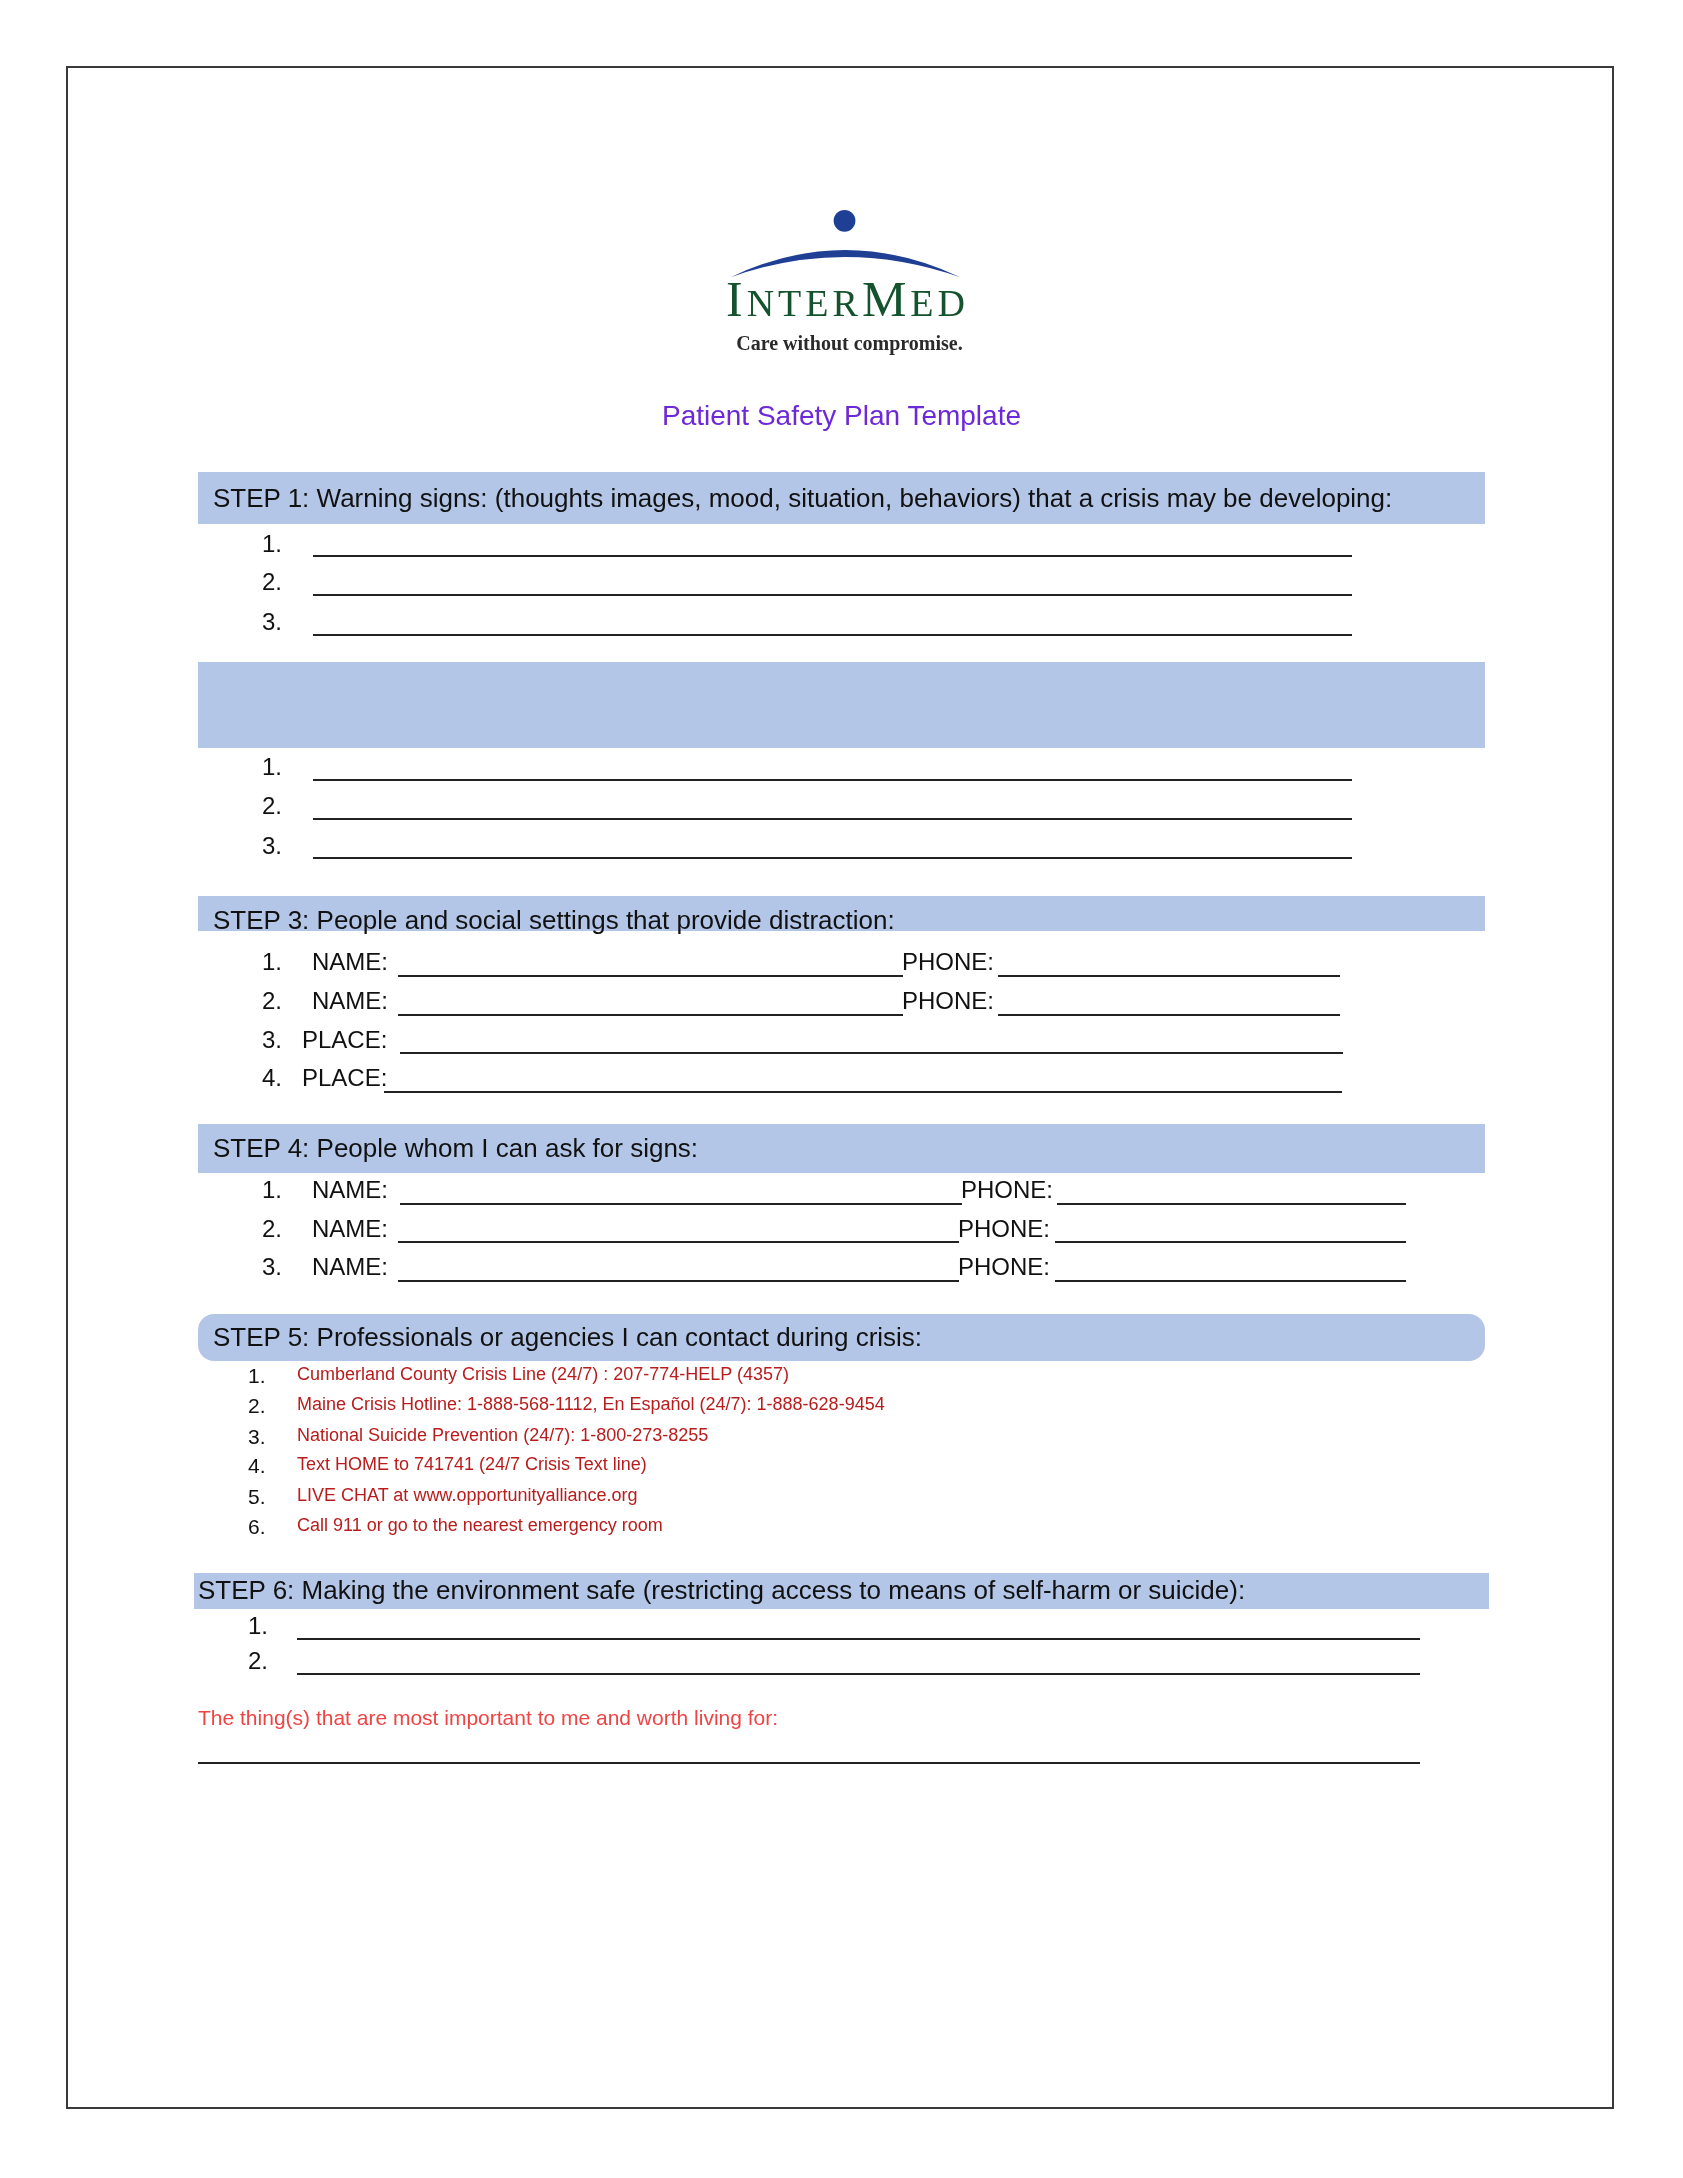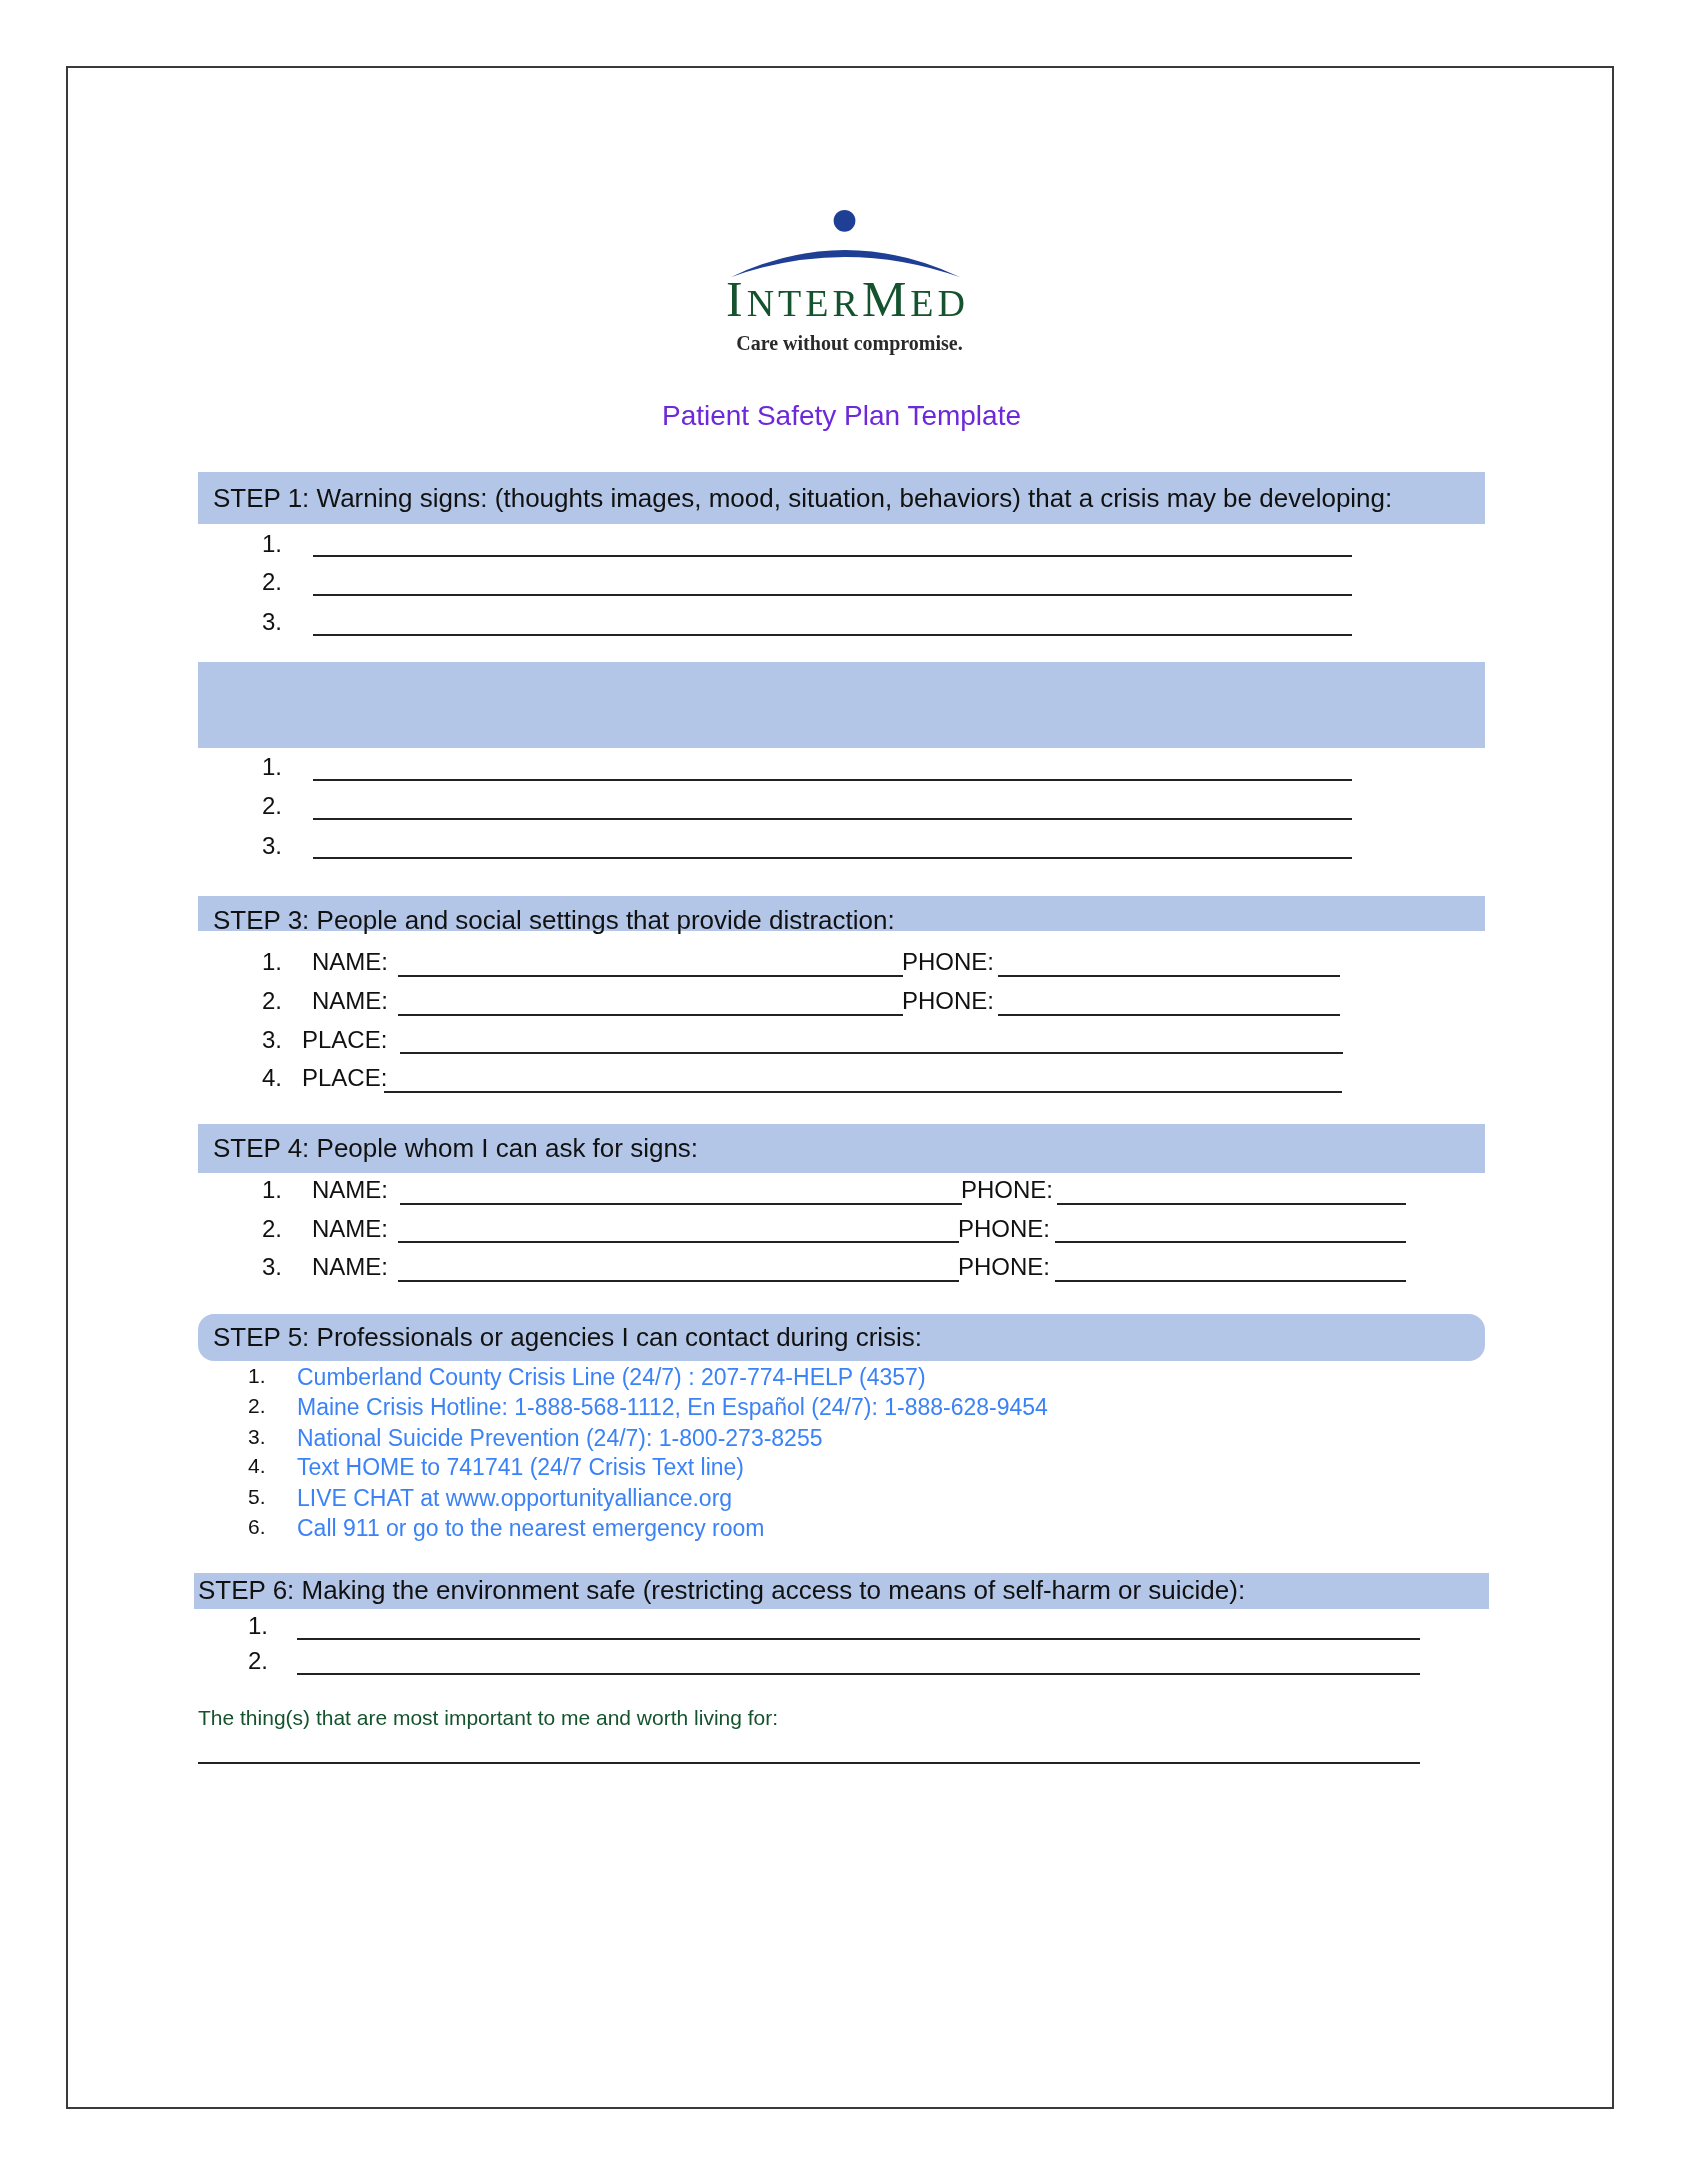--- a/index.html
+++ b/index.html
@@ -17,23 +17,23 @@
               font-family: "Liberation Serif", "DejaVu Serif", serif; font-weight: bold;
               font-size: 20px; color: #2a2a2a; white-space: nowrap; }
   .title { position: absolute; left: 0; width: 1683px; top: 400px; text-align: center;
            font-size: 28px; color: #6d28d9; }
   .bar { position: absolute; left: 198px; width: 1287px; background: #b4c6e7;
          box-sizing: border-box; padding-left: 15px; font-size: 26px; color: #111;
          line-height: 38px; }
   .num { position: absolute; font-size: 24px; color: #111; }
   .line { position: absolute; height: 0; border-top: 2px solid #222; }
   .lbl { position: absolute; font-size: 24px; color: #111; white-space: nowrap; }
-  .contact { position: absolute; font-size: 23px; color: #3b82f6; white-space: nowrap; }
+  .contact { position: absolute; font-size: 18px; color: #b91c1c; white-space: nowrap; }
   .contact-num { position: absolute; font-size: 21px; color: #111; }
-  .things { position: absolute; left: 198px; top: 1706px; font-size: 21px; color: #14532d; }
+  .things { position: absolute; left: 198px; top: 1706px; font-size: 21px; color: #ef4444; }
 </style>
 </head>
 <body>
 
 <div class="page-border"></div>
 
 <div class="logo">
   <svg width="327" height="89" viewBox="0 0 330 90">
     <circle cx="163" cy="18" r="11" fill="#1e3f94"></circle>
     <path d="M48 75 Q163 20 280 75 Q163 34 48 75 Z" fill="#1e3f94"></path>

